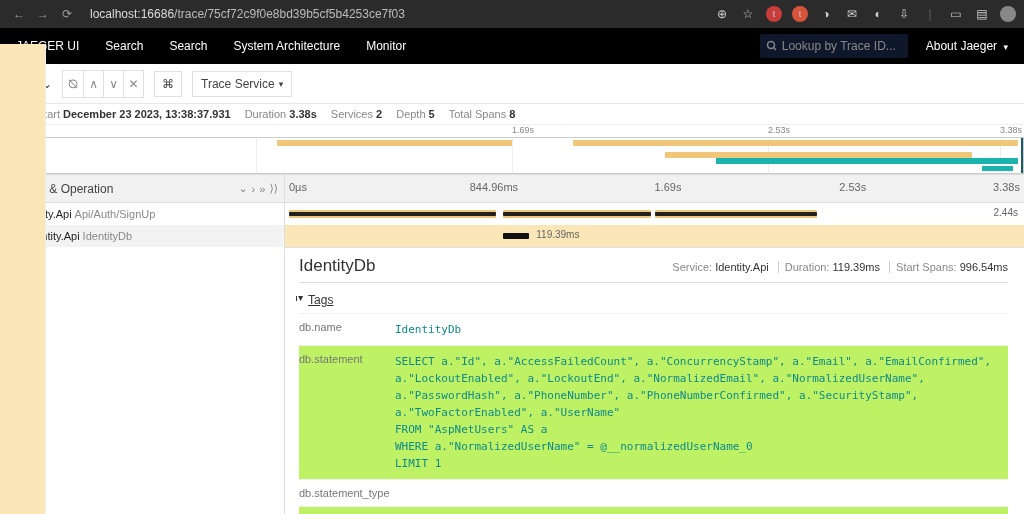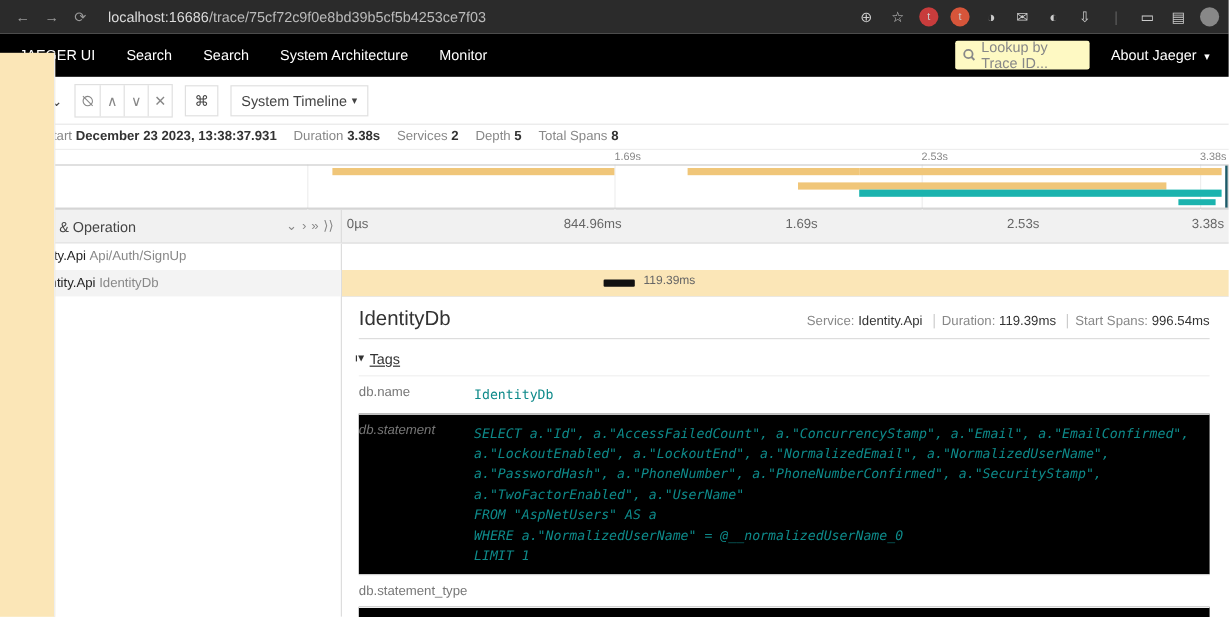--- a/index.html
+++ b/index.html
@@ -36,21 +36,21 @@
   .avatar-circle{width:18px;height:18px;border-radius:50%;background:#888;}
   
   .jnav {
     height: 36px; background:#000; display:flex; align-items:center;
     padding:0 16px; color:#fff; font-size:12px;
   }
   .jnav .brand{font-weight:500;margin-right:26px;}
   .jnav .item{margin-right:26px;}
   .jnav .spacer{flex:1;}
   .jnav .lookup{
-    width:112px;height:24px;background:#fef9c3;border-radius:2px;
+    width:148px;height:24px;background:#0f172a;border-radius:2px;
     display:flex;align-items:center;padding:0 6px;color:#888;
   }
   .jnav .lookup svg{flex:0 0 auto;margin-right:4px;}
   .jnav .about{margin-left:18px;}
   
   .trace-head {
     height:40px;border-bottom:1px solid #e8e8e8;
     display:flex;align-items:center;padding:0 10px;gap:10px;
   }
   .trace-head .back{font-size:16px;width:22px;text-align:center;}
@@ -127,21 +127,21 @@
   .detail-head h2{font-size:17px;font-weight:400;color:#333;}
   .detail-head .meta{margin-left:auto;font-size:11px;color:#888;}
   .detail-head .meta b{color:#333;font-weight:500;}
   .detail-head .meta .sep{margin:0 6px;border-left:1px solid #ccc;}
   .accordion{font-size:12px;color:#555;}
   .acc-head{display:flex;align-items:flex-start;font-size:12px;padding:4px 0 6px;color:#333;text-decoration:underline;}
   .acc-head .caret{display:inline-block;transform:rotate(90deg);margin-right:4px;font-size:10px;}
   .kv{display:flex;border-top:1px solid #f0f0f0;padding:7px 0;font-size:11px;}
   .kv .k{flex:0 0 96px;color:#777;}
   .kv .v{flex:1;color:#0e8a8a;font-family:ui-monospace,Menlo,Consolas,monospace;font-size:11px;white-space:pre-wrap;word-break:break-word;line-height:1.55;}
-  .kv.alt{background:#000000;font-style:italic;}
+  .kv.alt{background:#bef264;}
   
   .tree::-webkit-scrollbar{width:0;}
 </style>
 </head>
 <body>
 
 <div class="browser-bar">
   <div class="nav-btn">←</div>
   <div class="nav-btn">→</div>
   <div class="nav-btn">⟳</div>
@@ -188,21 +188,21 @@
   <div class="back">←</div>
   <div style="font-size:12px;">⌄</div>
   <div class="findctl">
     <span>⦰</span>
     <span>∧</span>
     <span>∨</span>
     <span>✕</span>
   </div>
   <div class="shortcut">⌘</div>
   <div class="view">
-    <span>System Timeline</span>
+    <span>Trace Service</span>
     <span style="font-size:9px;margin-left:4px;">▾</span>
   </div>
 </div>
 
 <div class="trace-meta">
   <span><span>Trace Start</span> <b>December 23 2023, 13:38:37.931</b></span>
   <span><span>Duration</span> <b>3.38s</b></span>
   <span><span>Services</span> <b>2</b></span>
   <span><span>Depth</span> <b>5</b></span>
   <span><span>Total Spans</span> <b>8</b></span>
@@ -257,20 +257,29 @@
       <span class="bar-thread" style="left:10px;"></span>
       <span class="bar-thread bar-teal" style="left:18px;"></span>
       <span class="svc">Identity.Api</span>
       <span class="op">IdentityDb</span>
     </div>
 
     <div style="position:absolute;left:0;width:46px;top:44px;bottom:0;background:#fbe6b7;border-right:1px solid #eee;"></div>
   </div>
 
   <div class="timeline">
+    <div class="tl-row" style="top:0;">
+      <div class="tl-bar" style="left:0.5%;width:28%;"></div>
+      <div class="tl-bar dark" style="left:0.5%;width:28%;"></div>
+      <div class="tl-bar" style="left:29.5%;width:20%;"></div>
+      <div class="tl-bar dark" style="left:29.5%;width:20%;"></div>
+      <div class="tl-bar" style="left:50%;width:22%;"></div>
+      <div class="tl-bar dark" style="left:50%;width:22%;"></div>
+      <div class="tl-dur" style="right:6px;">2.44s</div>
+    </div>
     <div class="tl-row selected" style="top:22px;">
       <div class="tl-bar dark" style="left:29.5%;width:3.5%;height:6px;top:8px;background:#111;"></div>
       <div class="tl-dur" style="left:34%;">119.39ms</div>
     </div>
 
     <div class="detail">
       <div class="detail-head">
         <h2>IdentityDb</h2>
         <div class="meta">
           <span>Service:</span>

